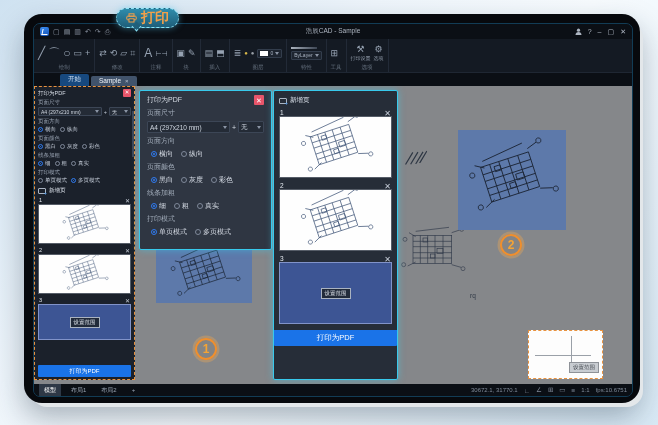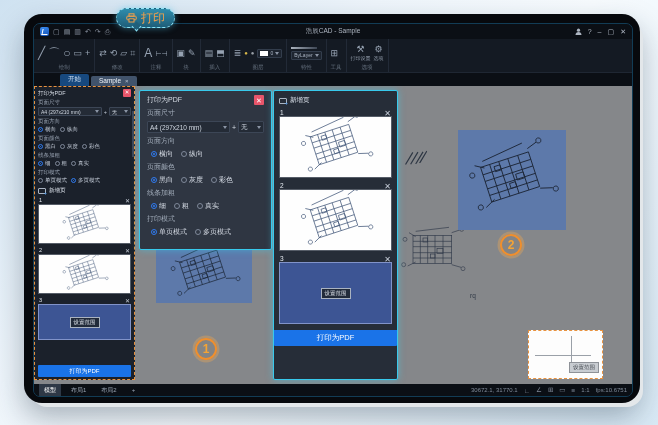--- a/index.html
+++ b/index.html
@@ -150,21 +150,21 @@
   .sb-right { margin-left:auto; display:flex; align-items:center; gap:6px; color:#828c9a; }
   .sb-ic { font-size:6.5px; color:#7f8896; }
 
   
   .print-callout { position:absolute; left:116px; top:8px; height:20px; padding:0 9px;
     display:flex; align-items:center; gap:4px; border-radius:10px;
     background:linear-gradient(#2f8cab,#1f5f7a); border:1px dashed #8fe3f6;
     box-shadow:0 0 6px rgba(80,200,240,.5); z-index:10; }
   .print-callout::after { content:""; position:absolute; left:16px; bottom:-3px; width:6px; height:6px;
     background:#1f5f7a; transform:rotate(45deg); border-right:1px dashed #8fe3f6; border-bottom:1px dashed #8fe3f6; }
-  .pc-label { color:#f2a04a; font-weight:normal; font-size:12px; }
+  .pc-label { color:#f2a04a; font-weight:bold; font-size:14px; }
 </style>
 </head>
 <body>
 
 <div class="frame">
   <div class="app">
 
     <div class="titlebar">
       <div class="logo"></div>
       <span class="qi">▢</span>

